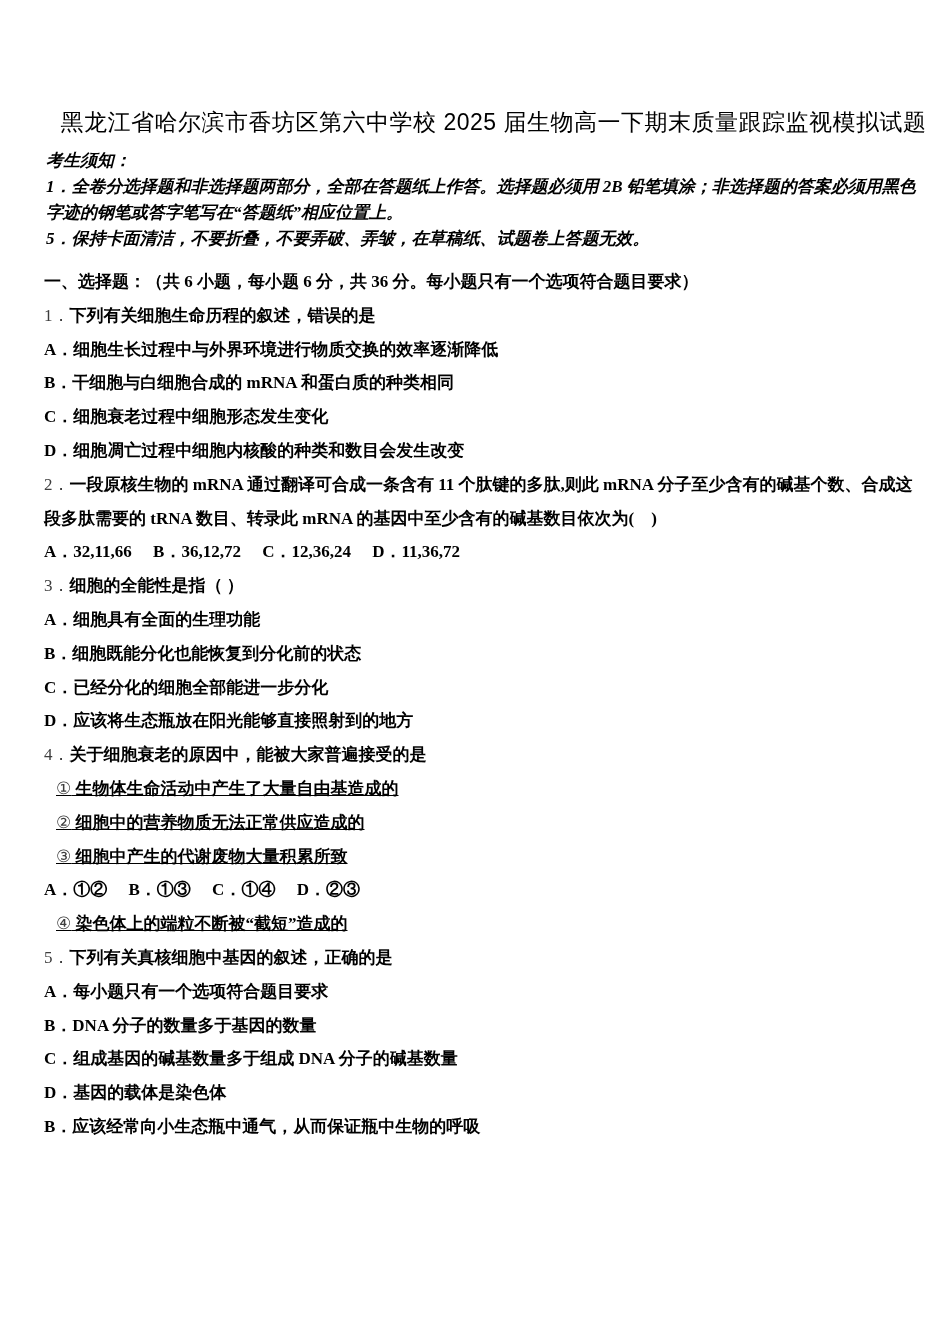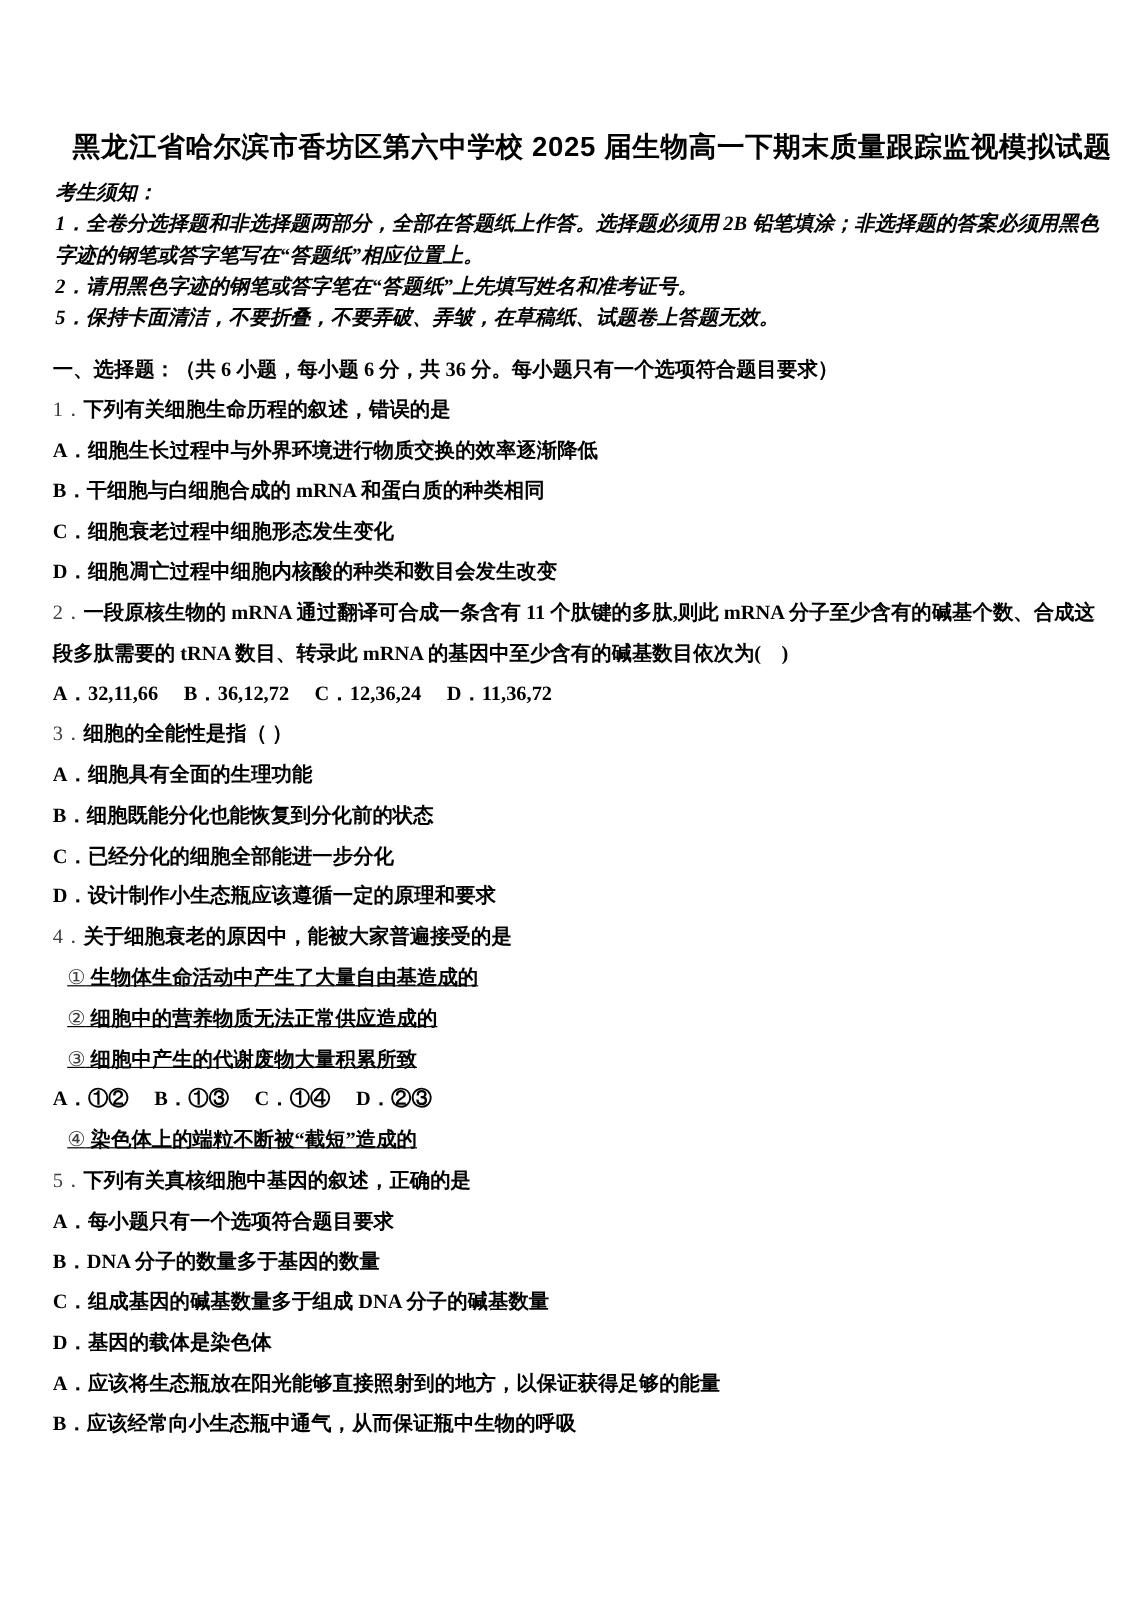--- a/index.html
+++ b/index.html
@@ -17,21 +17,21 @@
   .page {
     position: relative;
     width: 950px;
     height: 1344px;
     background: #ffffff;
   }
   .exam-title {
     padding-top: 106px;
     text-align: center;
     font-family: "Liberation Sans", sans-serif;
-    font-weight: 700;
+    font-weight: 400;
     font-size: 23px;
     line-height: 32px;
     letter-spacing: 0.5px;
     white-space: nowrap;
     padding-left: 37px;
   }
   .notice {
     margin: 10px 30px 0 46px;
     font-size: 17px;
     font-weight: 700;
@@ -65,50 +65,48 @@
 
 <div class="page">
 
   <div class="exam-title">黑龙江省哈尔滨市香坊区第六中学校 2025 届生物高一下期末质量跟踪监视模拟试题</div>
 
   <div class="notice">
     <div class="nline">考生须知：</div>
     <div>
         <div class="nline">1．全卷分选择题和非选择题两部分，全部在答题纸上作答。选择题必须用 2B 铅笔填涂；非选择题的答案必须用黑色</div>
         <div class="nline">字迹的钢笔或答字笔写在“答题纸”相应位置上。</div>
-        <div class="nline">2．请用黑色字迹的钢笔或答字笔在“答题纸”上先填写姓名和准考证号。</div>
         <div class="nline">5．保持卡面清洁，不要折叠，不要弄破、弄皱，在草稿纸、试题卷上答题无效。</div>
       </div>
   </div>
 
   <div class="qsection">
     <div class="line">一、选择题：（共 6 小题，每小题 6 分，共 36 分。每小题只有一个选项符合题目要求）</div>
     <div>
         <div class="line"><span class="qnum">1．</span><span>下列有关细胞生命历程的叙述，错误的是</span></div>
         <div class="line"><span>A．细胞生长过程中与外界环境进行物质交换的效率逐渐降低</span></div>
         <div class="line"><span>B．干细胞与白细胞合成的 mRNA 和蛋白质的种类相同</span></div>
         <div class="line"><span>C．细胞衰老过程中细胞形态发生变化</span></div>
         <div class="line"><span>D．细胞凋亡过程中细胞内核酸的种类和数目会发生改变</span></div>
         <div class="line"><span class="qnum">2．</span><span>一段原核生物的 mRNA 通过翻译可合成一条含有 11 个肽键的多肽,则此 mRNA 分子至少含有的碱基个数、合成这</span></div>
         <div class="line"><span>段多肽需要的 tRNA 数目、转录此 mRNA 的基因中至少含有的碱基数目依次为(　)</span></div>
         <div class="line"><span>A．32,11,66　 B．36,12,72　 C．12,36,24　 D．11,36,72</span></div>
         <div class="line"><span class="qnum">3．</span><span>细胞的全能性是指（ ）</span></div>
         <div class="line"><span>A．细胞具有全面的生理功能</span></div>
         <div class="line"><span>B．细胞既能分化也能恢复到分化前的状态</span></div>
         <div class="line"><span>C．已经分化的细胞全部能进一步分化</span></div>
-        <div class="line"><span>D．设计制作小生态瓶应该遵循一定的原理和要求</span></div>
+        <div class="line"><span>D．应该将生态瓶放在阳光能够直接照射到的地方</span></div>
         <div class="line"><span class="qnum">4．</span><span>关于细胞衰老的原因中，能被大家普遍接受的是</span></div>
         <div class="line sub"><span class="qnum">①</span><span> 生物体生命活动中产生了大量自由基造成的</span></div>
         <div class="line sub"><span class="qnum">②</span><span> 细胞中的营养物质无法正常供应造成的</span></div>
         <div class="line sub"><span class="qnum">③</span><span> 细胞中产生的代谢废物大量积累所致</span></div>
         <div class="line"><span>A．①②　 B．①③　 C．①④　 D．②③</span></div>
         <div class="line sub"><span class="qnum">④</span><span> 染色体上的端粒不断被“截短”造成的</span></div>
         <div class="line"><span class="qnum">5．</span><span>下列有关真核细胞中基因的叙述，正确的是</span></div>
         <div class="line"><span>A．每小题只有一个选项符合题目要求</span></div>
         <div class="line"><span>B．DNA 分子的数量多于基因的数量</span></div>
         <div class="line"><span>C．组成基因的碱基数量多于组成 DNA 分子的碱基数量</span></div>
         <div class="line"><span>D．基因的载体是染色体</span></div>
-        <div class="line"><span>A．应该将生态瓶放在阳光能够直接照射到的地方，以保证获得足够的能量</span></div>
         <div class="line"><span>B．应该经常向小生态瓶中通气，从而保证瓶中生物的呼吸</span></div>
       </div>
   </div>
 
 </div>
 
 </body></html>

